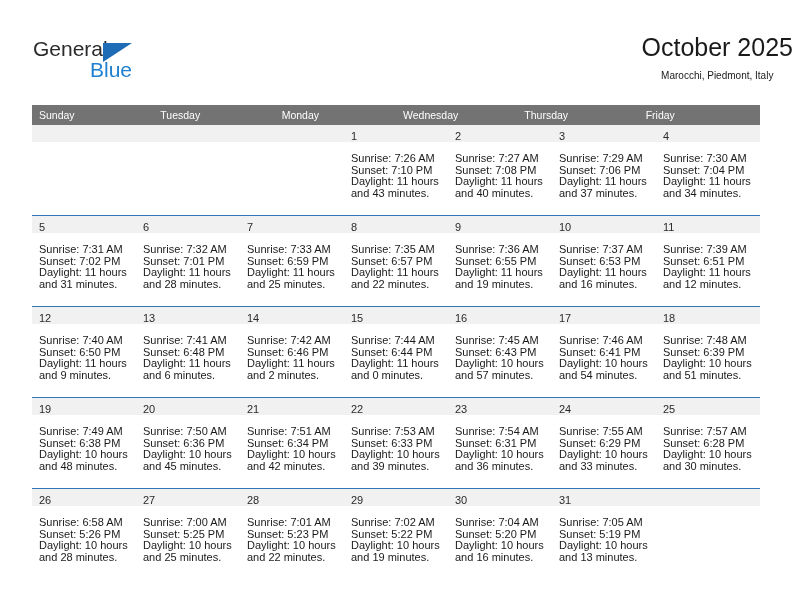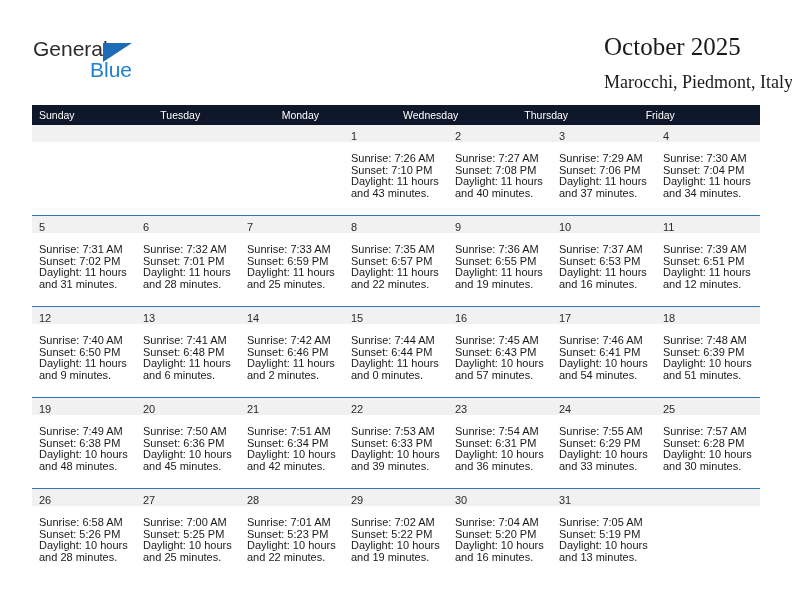--- a/index.html
+++ b/index.html
@@ -63,48 +63,47 @@
     top: 21px;
     font-size: 21px;
     color: #1f7fd0;
     line-height: 22px;
   }
 
   .title-block {
     position: absolute;
     right: 34px;
     top: 32px;
-    text-align: left;
-    font-family: Liberation Serif, serif;
+    text-align: center;
   }
   .cal-title {
     font-size: 25px;
     color: #1a1a1a;
     line-height: 30px;
     white-space: nowrap;
   }
   .cal-subtitle {
-    margin-top: 11px;
-    font-size: 18px;
+    margin-top: 5px;
+    font-size: 10px;
     color: #1a1a1a;
     line-height: 18px;
     white-space: nowrap;
   }
 
   
   .calendar {
     position: absolute;
     left: 32px;
     top: 105px;
     width: 728px;
   }
 
   .weekdays {
     display: flex;
-    background: #0f172a;
+    background: #737373;
     height: 20px;
   }
   .weekday {
     flex: 1 1 0;
     box-sizing: border-box;
     padding: 3px 0 0 7px;
     font-size: 10.5px;
     color: #ffffff;
     line-height: 14px;
     white-space: nowrap;

